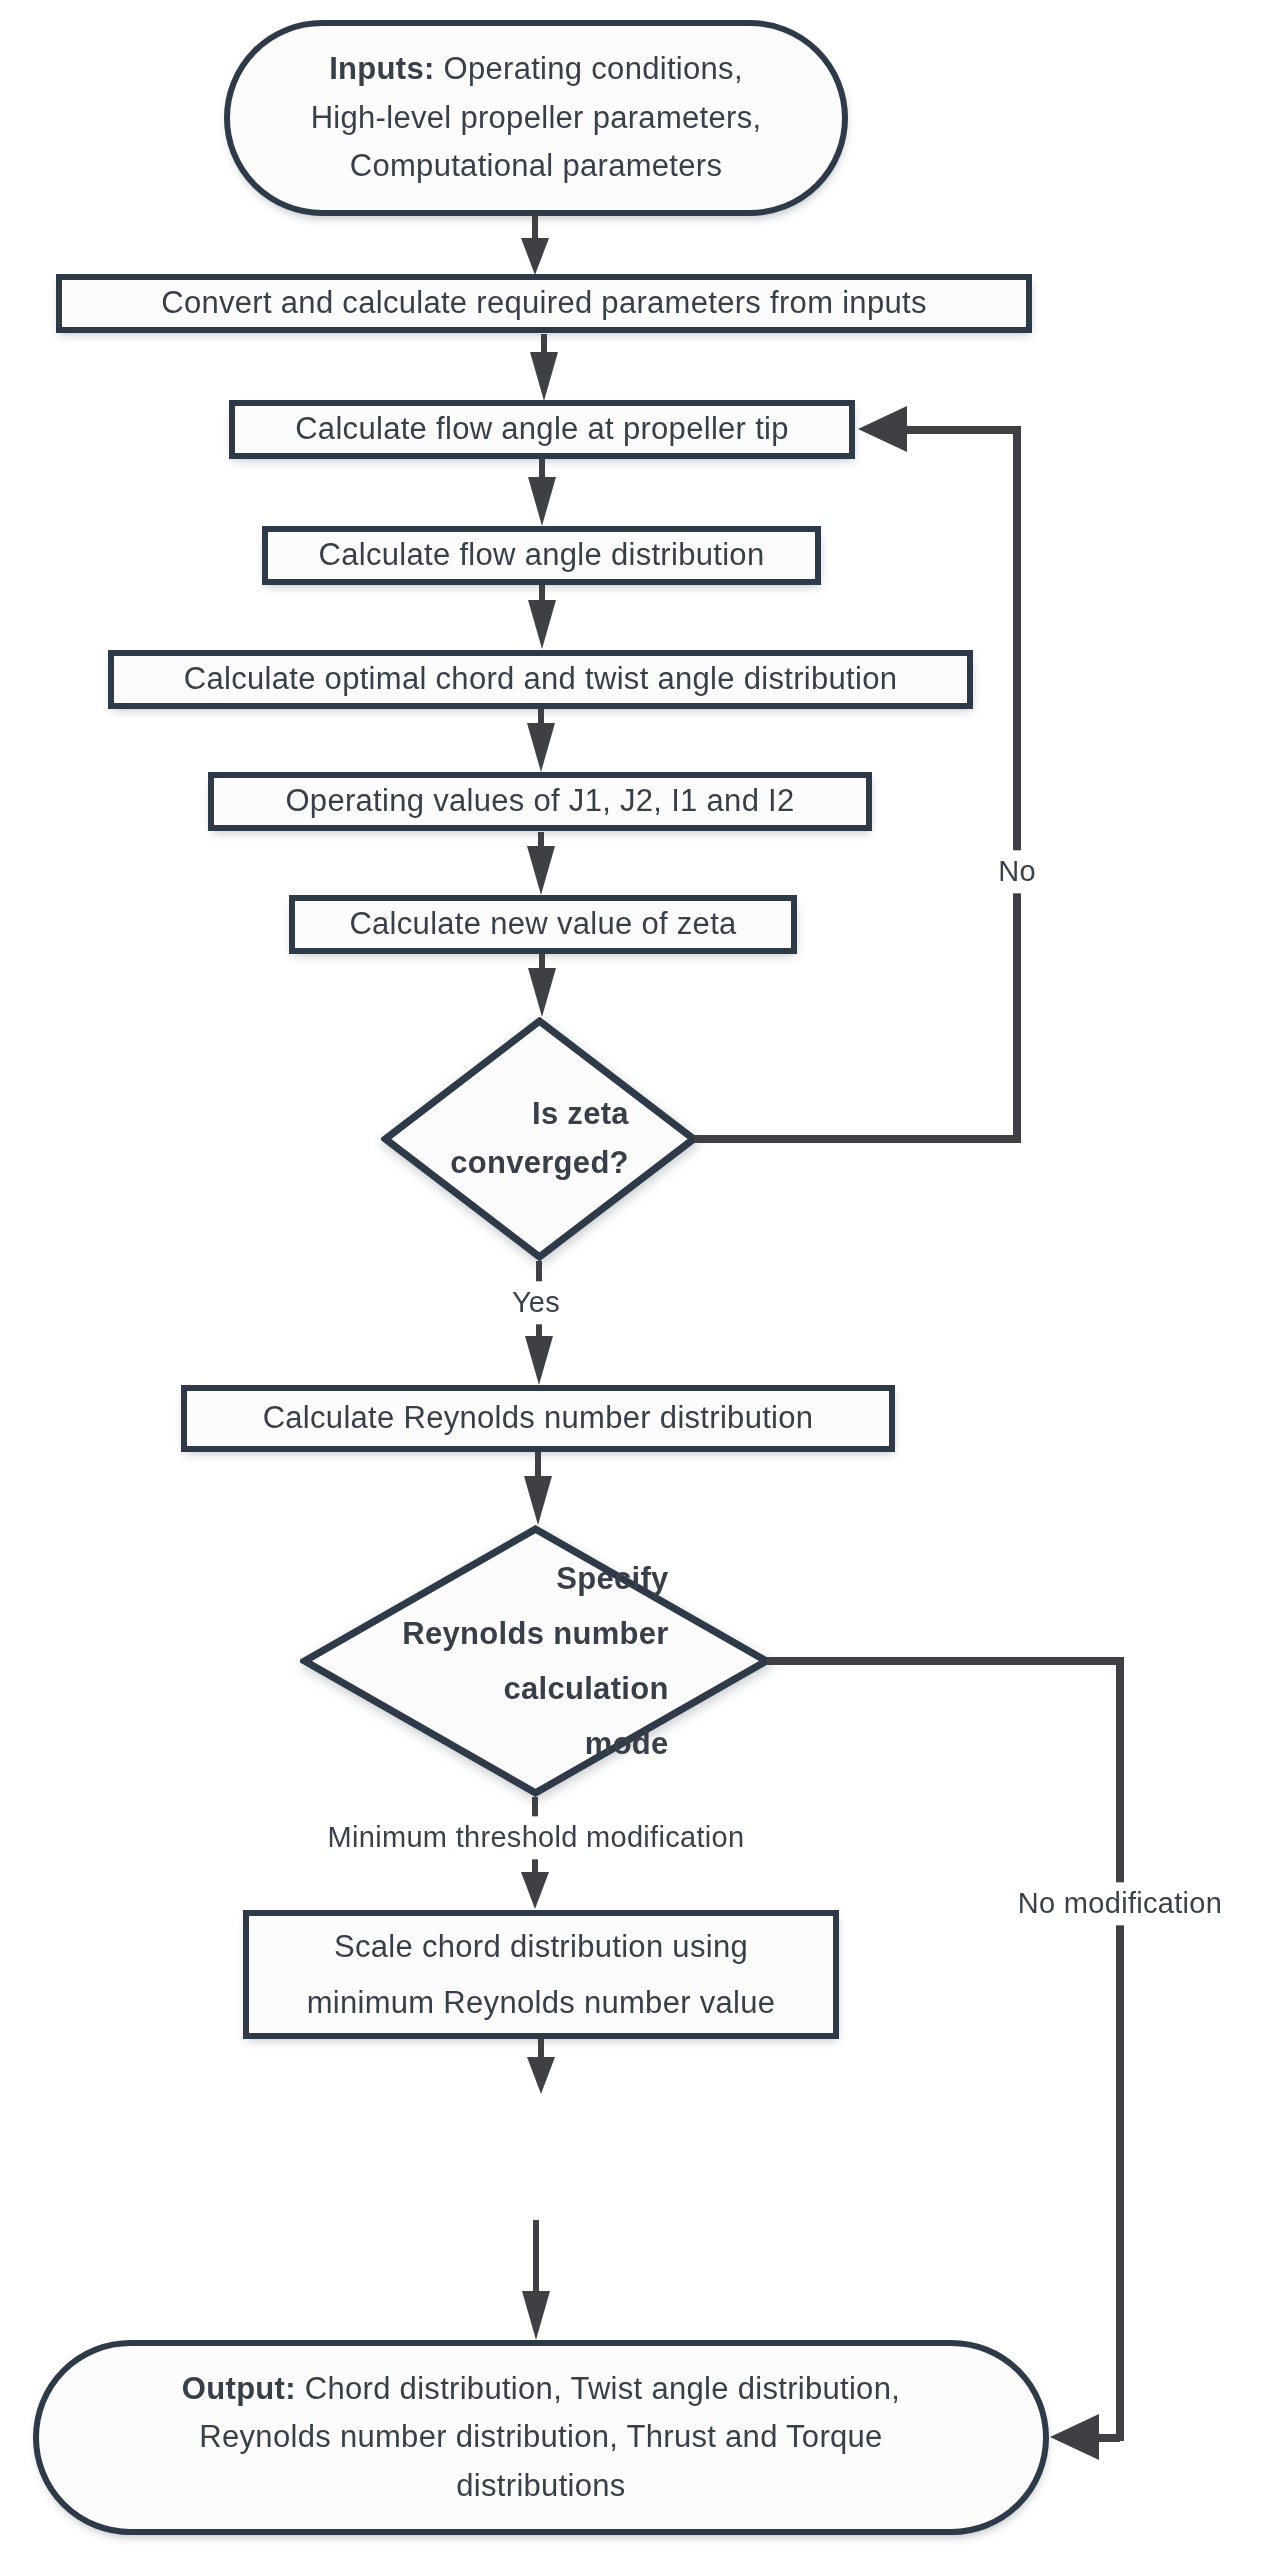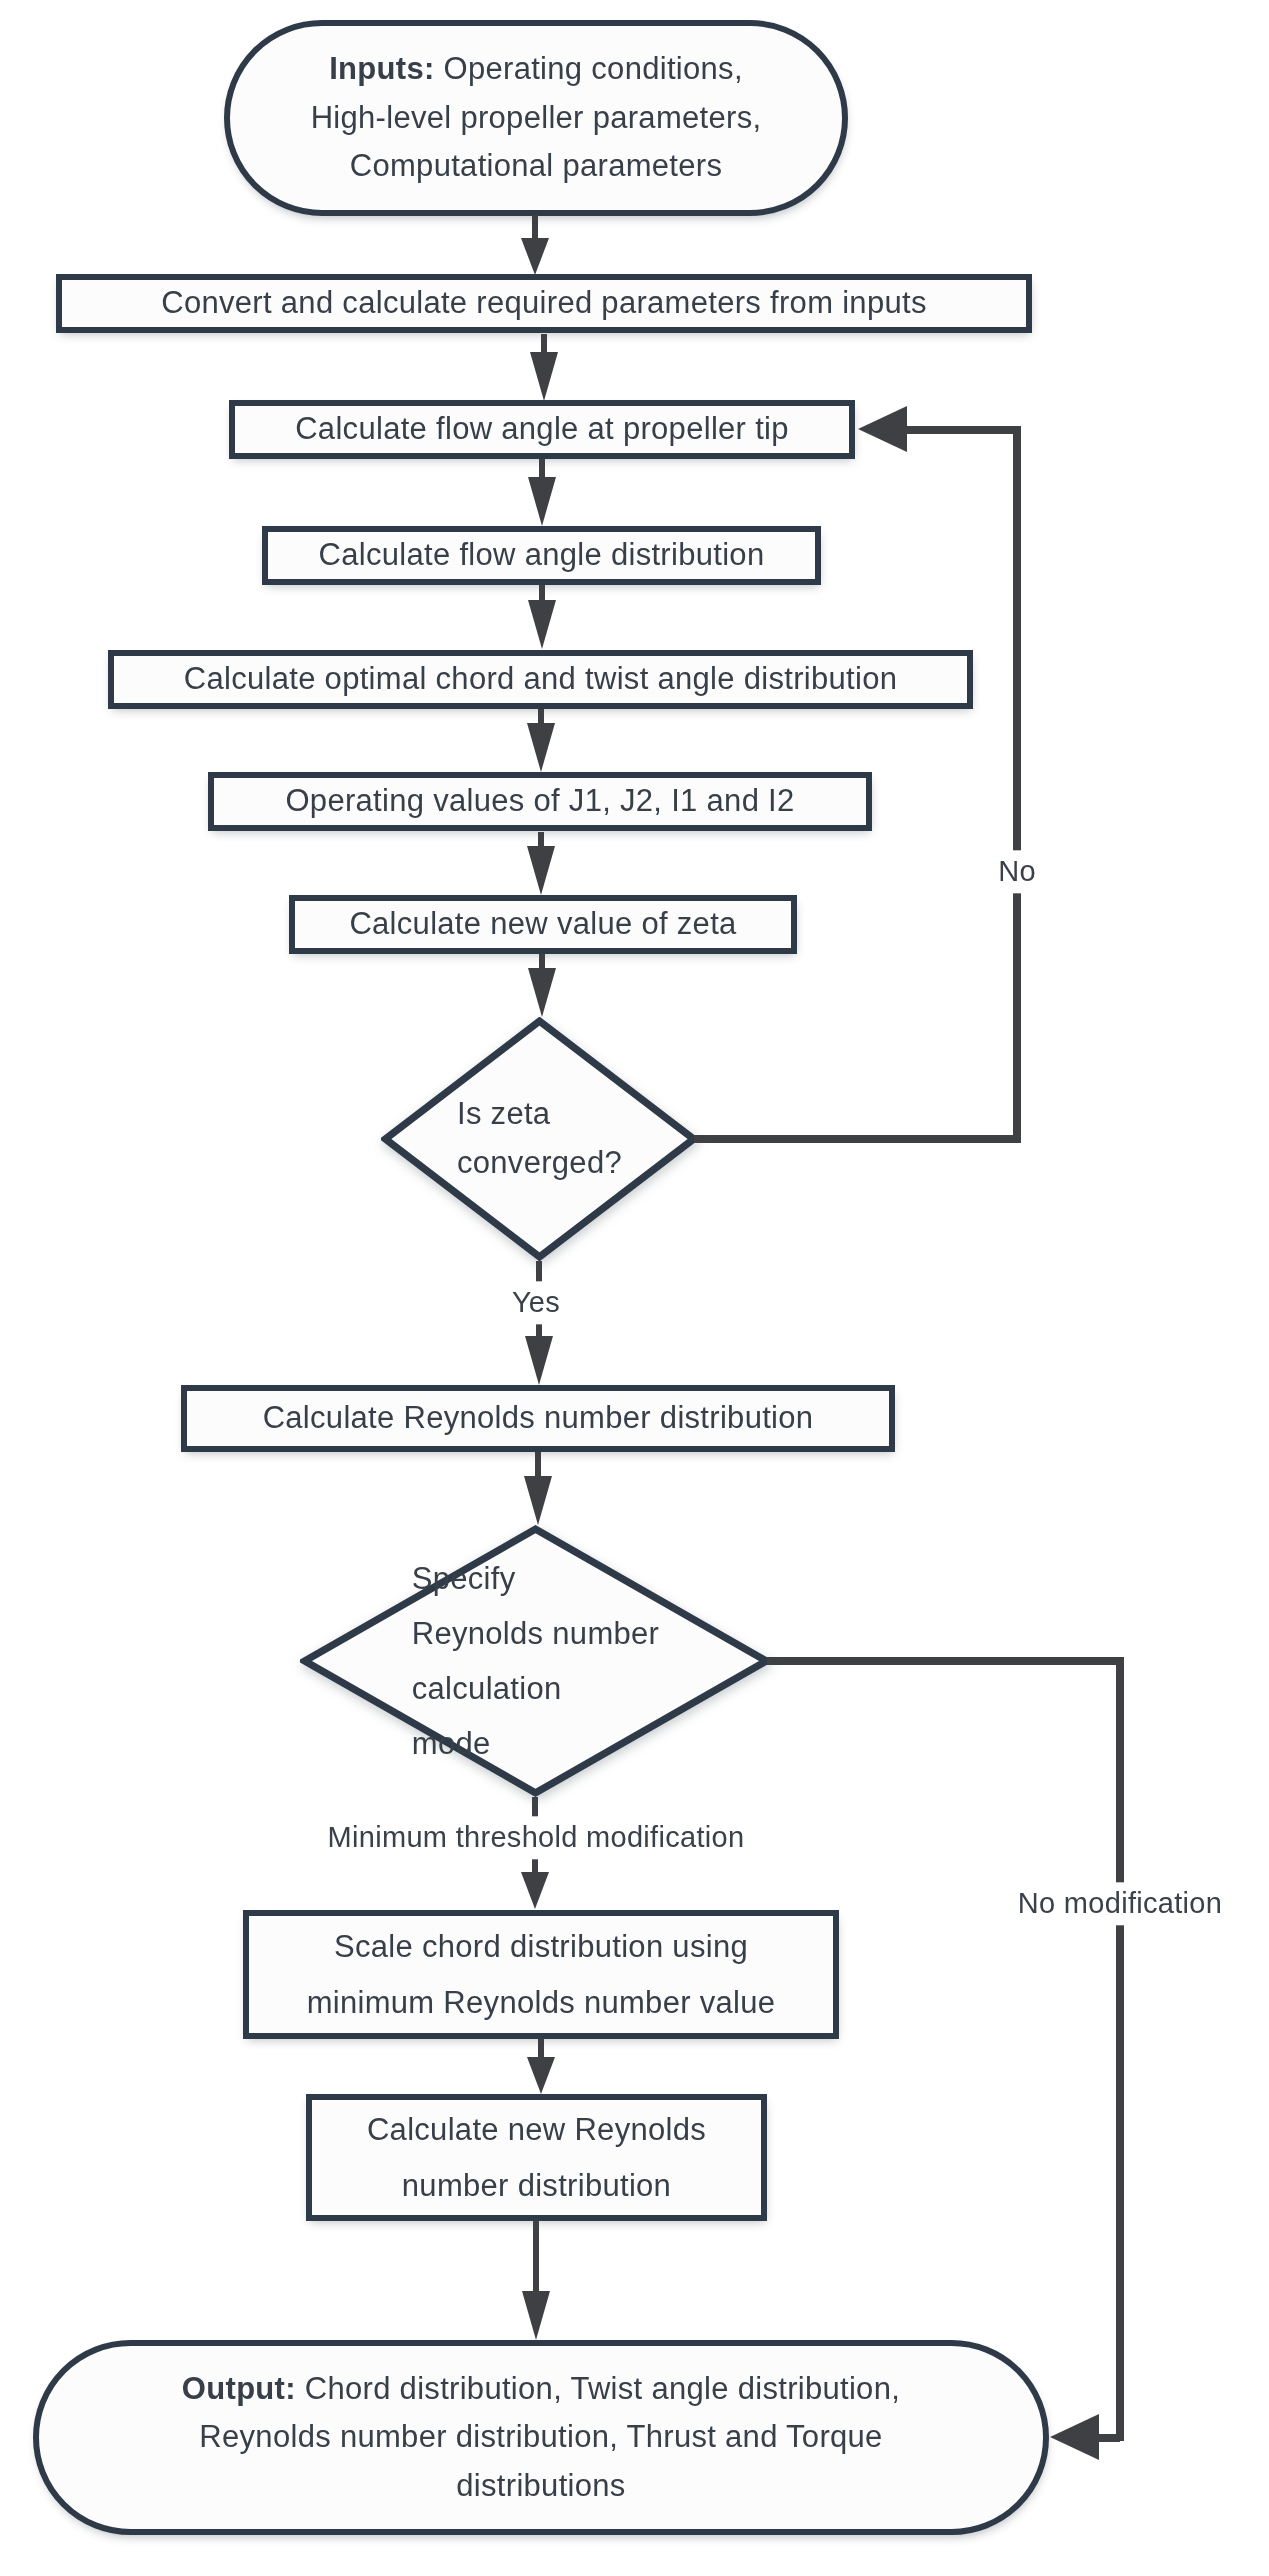--- a/index.html
+++ b/index.html
@@ -46,21 +46,22 @@
   .diamond-wrap svg {
     display: block;
     filter: drop-shadow(1px 4.2px 5.2px rgba(40,50,60,0.25));
   }
   .diamond-text {
     position: absolute;
     left: 0; top: 0; right: 0; bottom: 0;
     display: flex;
     align-items: center;
     justify-content: center;
-    text-align: left;
+    text-align: right;
+    font-weight: bold;
   }
   
   .varrow {
     position: absolute;
     width: 28px;
     display: flex;
     flex-direction: column;
     align-items: center;
   }
   .varrow .stem {
@@ -217,24 +218,20 @@
   <div class="shape rect roomy" style="left:243px; top:1910px; width:596px; height:129px;">
     <div class="node-text">Scale chord distribution using
 minimum Reynolds number value</div>
   </div>
 
   <div class="varrow shorthead" style="left:527px; top:2039px; height:55px;">
     <div class="stem"></div>
     <div class="vhead"></div>
   </div>
 
-  <div class="shape rect roomy" style="left:306px; top:2094px; width:461px; height:127px;">
-    <div class="node-text">Calculate new Reynolds
-number distribution</div>
-  </div>
 
   <div class="varrow" style="left:522px; top:2220px; height:120px;">
     <div class="stem"></div>
     <div class="vhead"></div>
   </div>
 
   <div class="shape terminal" style="left:33px; top:2340px; width:1016px; height:195px;">
     <div class="node-text"><span class="b">Output:</span><span> Chord distribution, Twist angle distribution,
 Reynolds number distribution, Thrust and Torque
 distributions</span></div>

